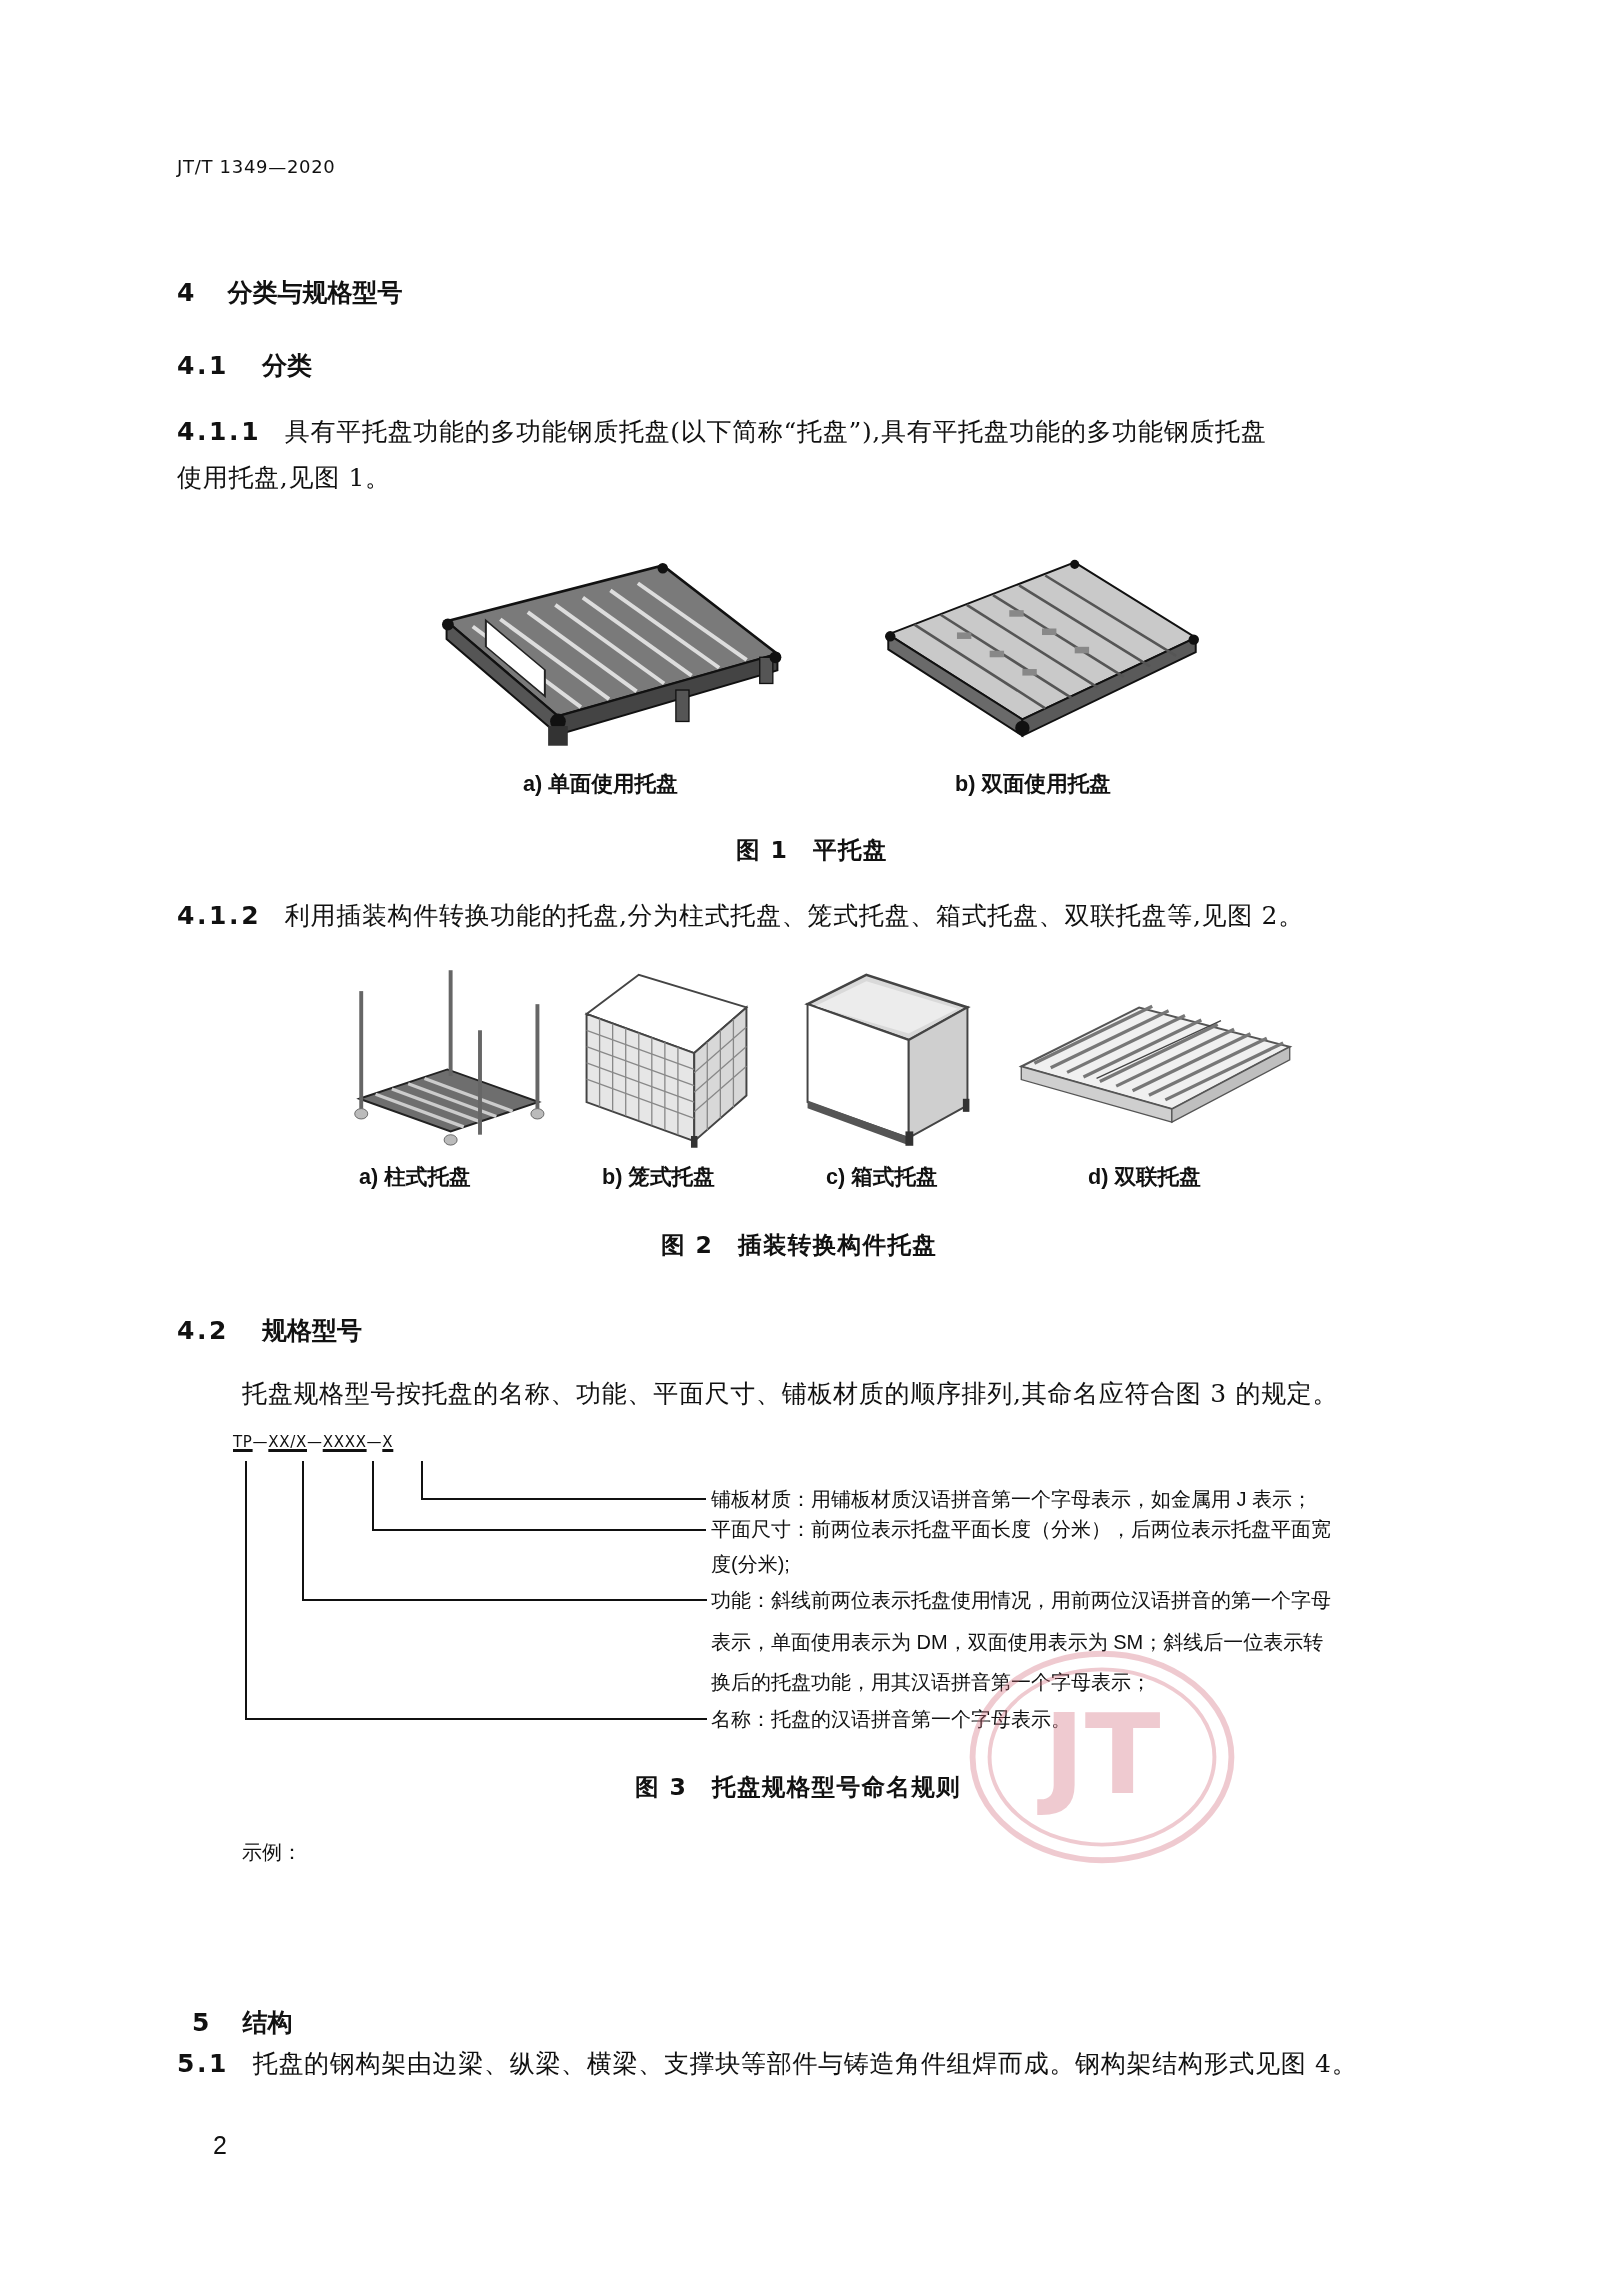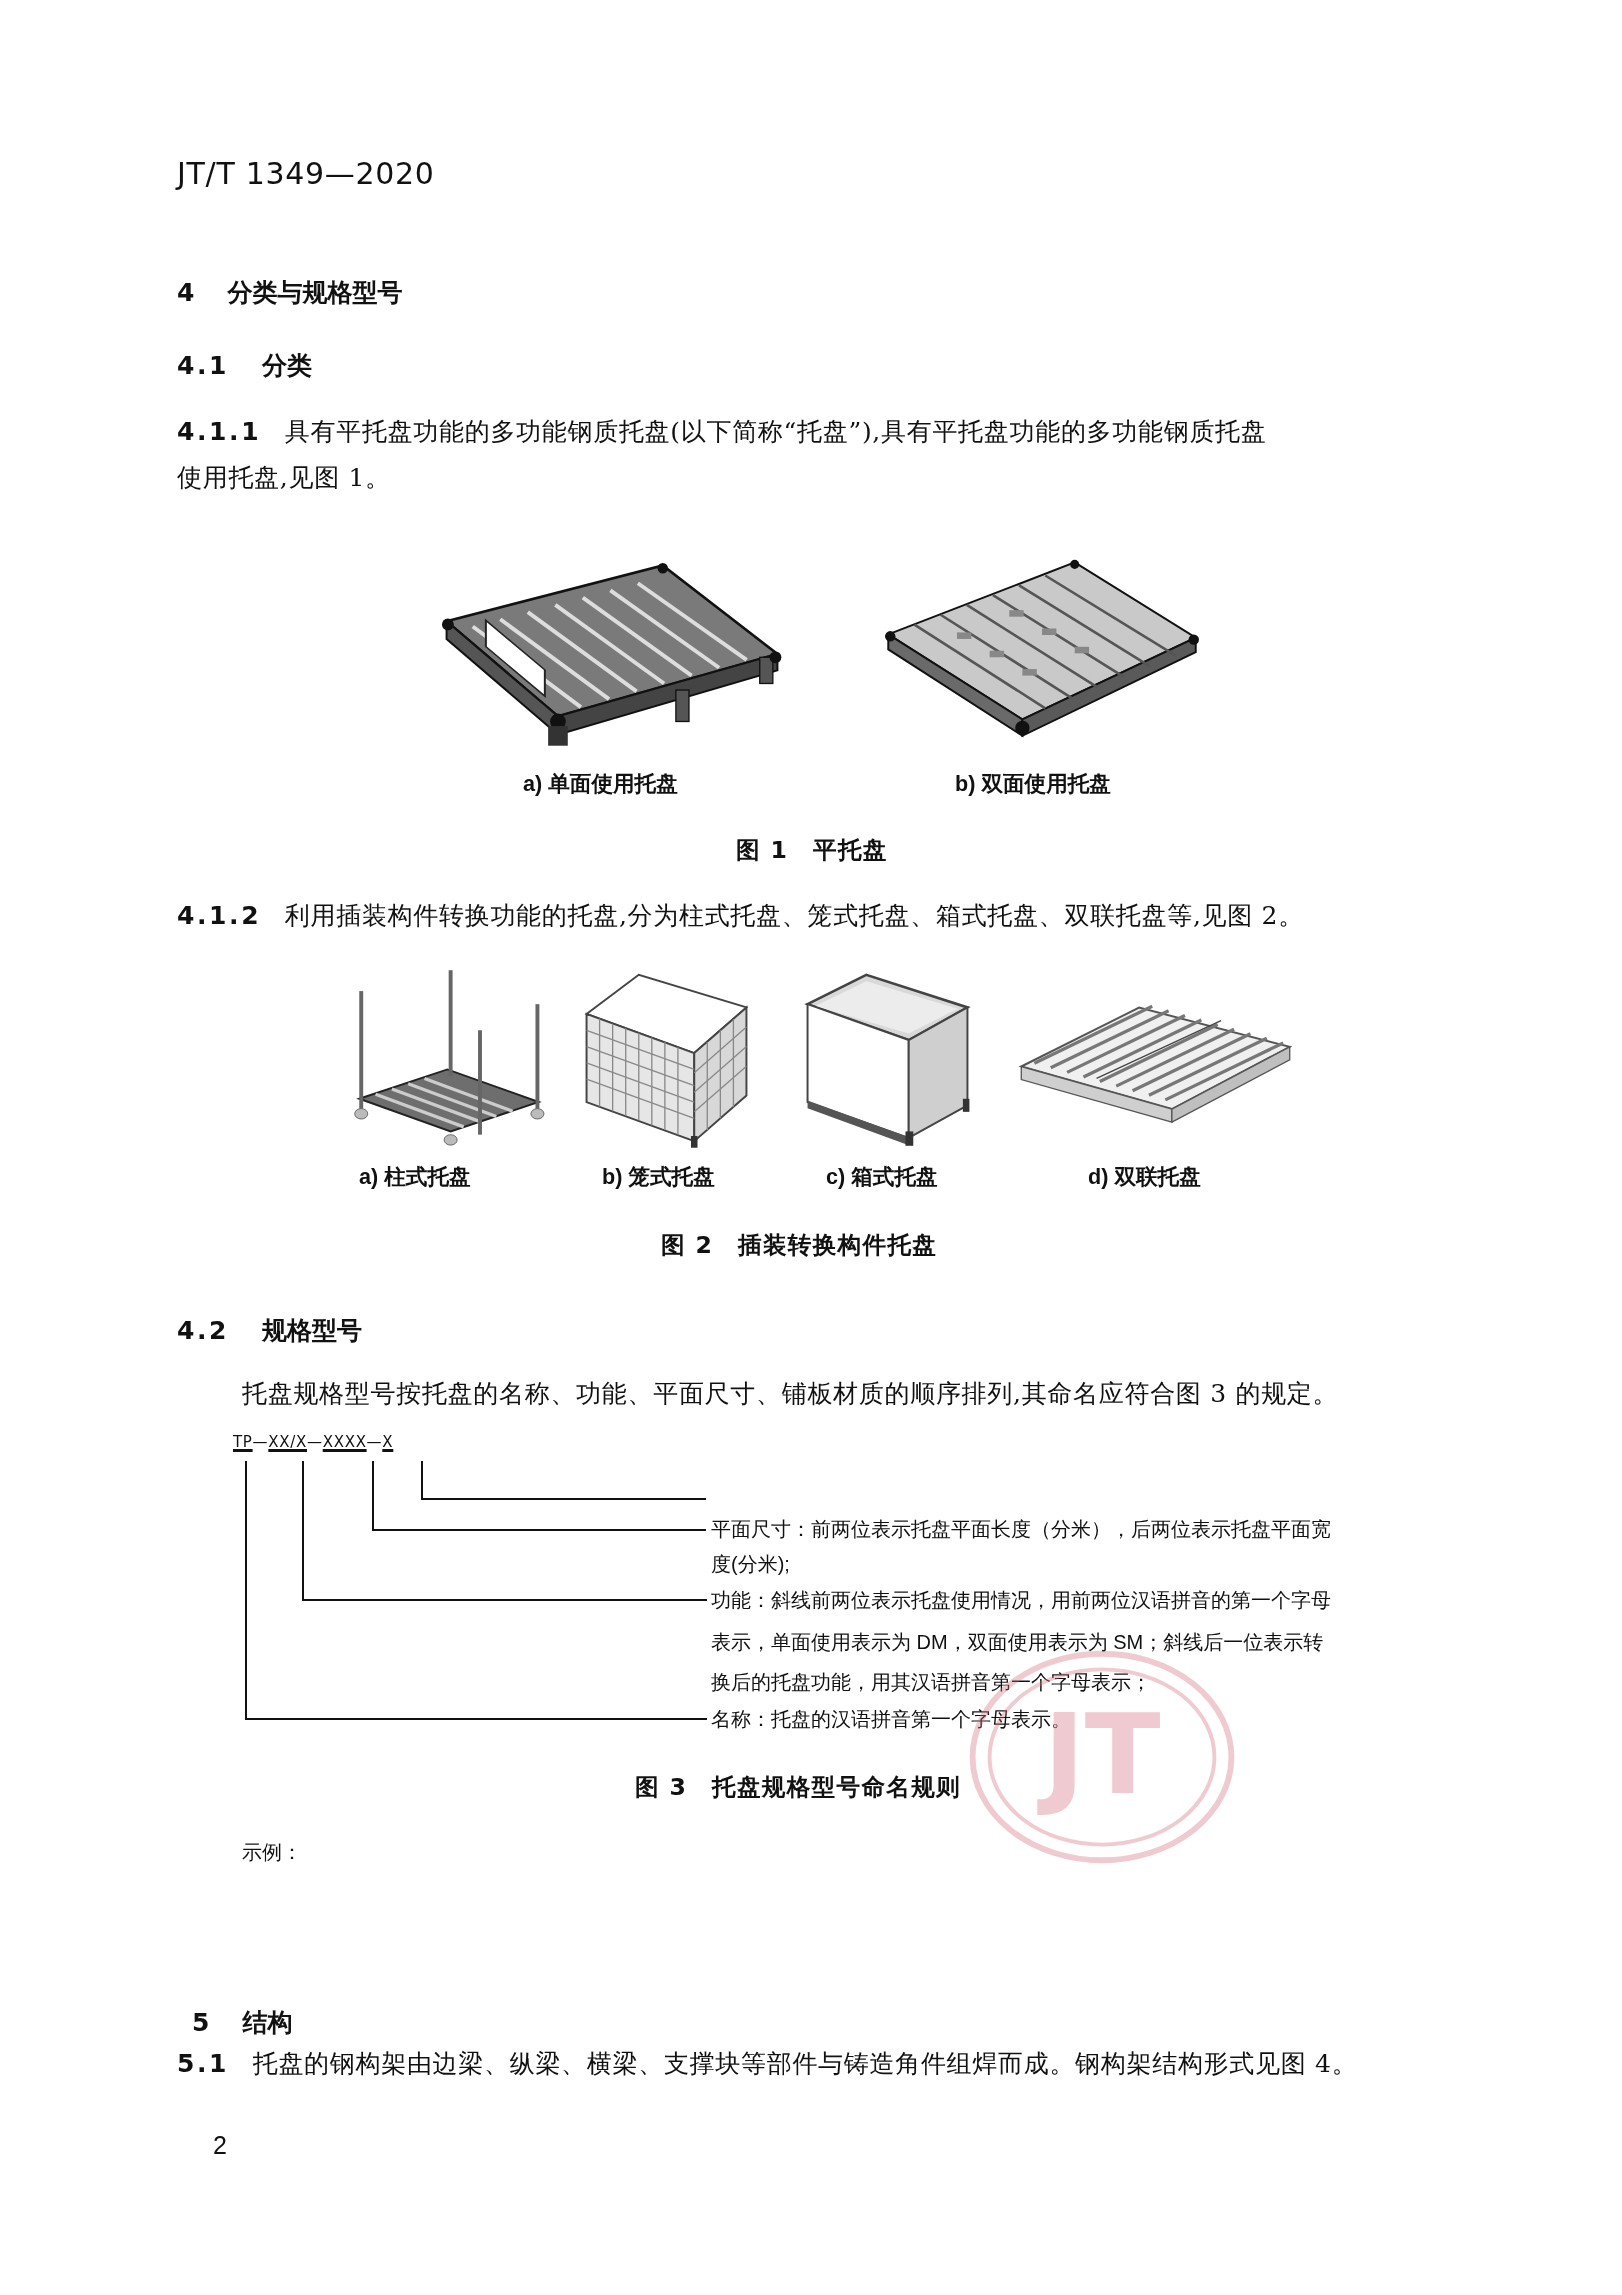--- a/index.html
+++ b/index.html
@@ -1,21 +1,21 @@
 <!DOCTYPE html>
 <html style="font-size:10.5px"><head>
 <meta charset="utf-8">
 <style>
   html, body { margin:0; padding:0; background:#ffffff; }
   #page { position:relative; width:1623px; height:2295px; background:#fff; overflow:hidden; color:#111;
           font-family:"DejaVu Serif", "Liberation Serif", serif; }
   .abs { position:absolute; white-space:nowrap; }
   .sans { font-family:"DejaVu Sans", "Liberation Sans", sans-serif; }
   .serif { font-family:Liberation Sans, sans-serif; }
-  .hdr { font-size:30px; letter-spacing:0.7px; }
+  .hdr { font-size:18px; letter-spacing:0.7px; }
   .h1 { font-size:25px; font-weight:bold; }
   .body { font-size:25px; letter-spacing:0.7px; }
   .num { display:inline-block; letter-spacing:2.6px; }
   .cap { font-size:21.6px; font-weight:bold; }
   .figtitle { font-size:23.6px; font-weight:bold; letter-spacing:1.3px; }
   .dtext { font-size:20px; }
   .ex { font-size:20px; }
   .line { position:absolute; background:#111; }
   .stamp { position:absolute; left:968px; top:1649px; width:268px; height:216px; opacity:0.35; pointer-events:none; }
   svg { display:block; }
@@ -195,20 +195,21 @@
 
   <div class="line" style="left:421px; top:1461px; width:2px; height:39px;"></div>
   <div class="line" style="left:421px; top:1498px; width:285px; height:2px;"></div>
   <div class="line" style="left:372px; top:1461px; width:2px; height:69px;"></div>
   <div class="line" style="left:372px; top:1529px; width:334px; height:2px;"></div>
   <div class="line" style="left:302px; top:1461px; width:2px; height:140px;"></div>
   <div class="line" style="left:302px; top:1599px; width:405px; height:2px;"></div>
   <div class="line" style="left:245px; top:1461px; width:2px; height:259px;"></div>
   <div class="line" style="left:245px; top:1718px; width:462px; height:2px;"></div>
 
+  <div class="abs serif dtext" style="left:711px; top:1486px;">铺板材质：用铺板材质汉语拼音第一个字母表示，如金属用 J 表示；</div>
   <div class="abs serif dtext" style="left:711px; top:1516px;">平面尺寸：前两位表示托盘平面长度（分米），后两位表示托盘平面宽</div>
   <div class="abs serif dtext" style="left:711px; top:1551px;">度(分米);</div>
   <div class="abs serif dtext" style="left:711px; top:1587px;">功能：斜线前两位表示托盘使用情况，用前两位汉语拼音的第一个字母</div>
   <div class="abs serif dtext" style="left:711px; top:1629px;">表示，单面使用表示为 DM，双面使用表示为 SM；斜线后一位表示转</div>
   <div class="abs serif dtext" style="left:711px; top:1669px;">换后的托盘功能，用其汉语拼音第一个字母表示；</div>
   <div class="abs serif dtext" style="left:711px; top:1706px;">名称：托盘的汉语拼音第一个字母表示。</div>
 
   <div class="stamp">
     <svg width="268" height="216" viewBox="0 0 410 330">
       <ellipse cx="205" cy="165" rx="198" ry="158" fill="none" stroke="#d26a7a" stroke-width="9"></ellipse>

